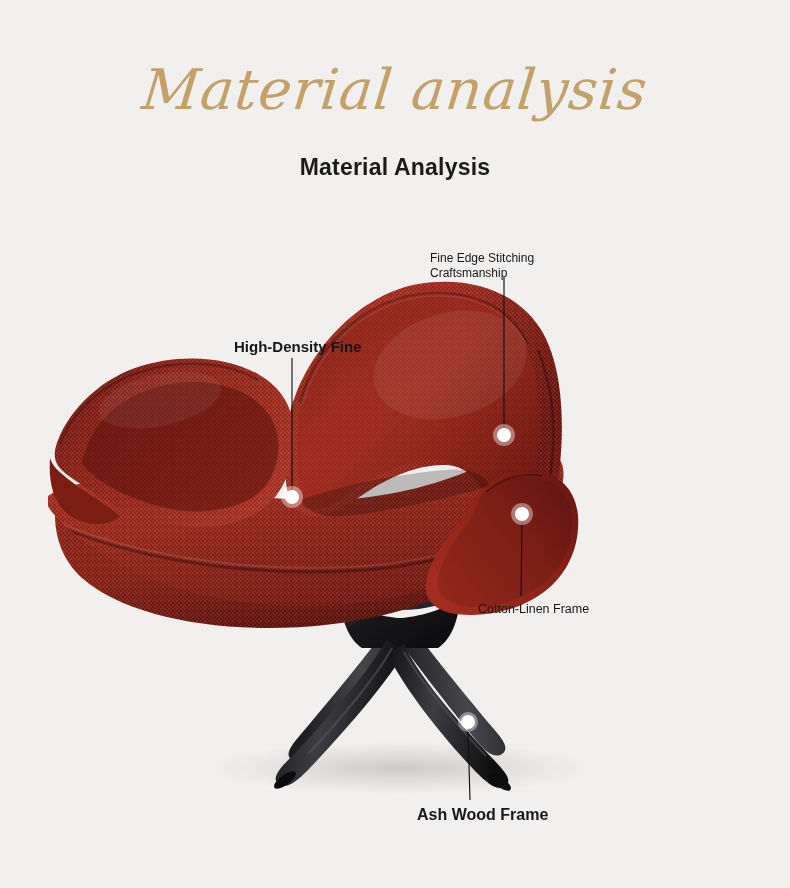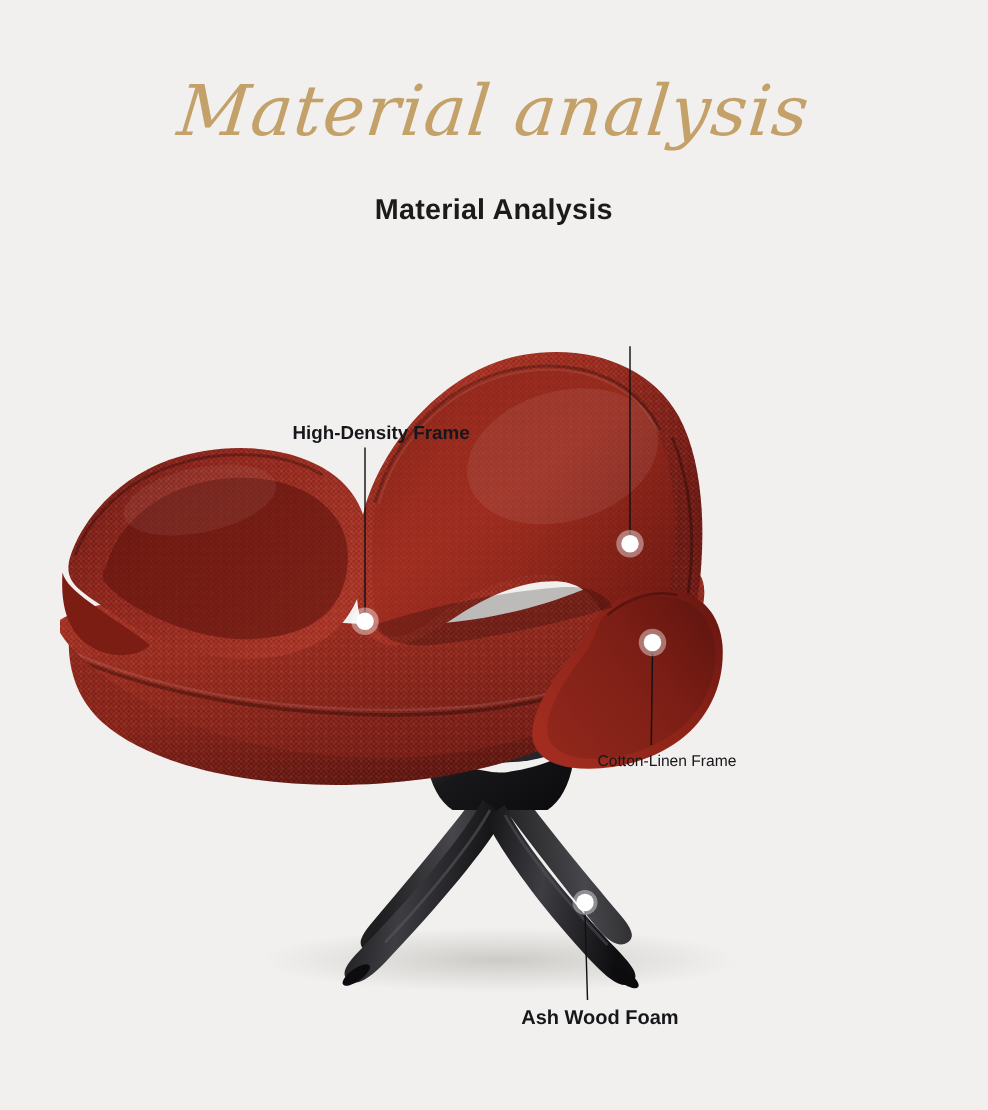--- a/index.html
+++ b/index.html
@@ -400,20 +400,22 @@
     <g>
       <circle cx="522" cy="514" r="11" fill="#ffffff" opacity="0.40"></circle>
       <circle cx="522" cy="514" r="7" fill="#ffffff"></circle>
     </g>
     <g>
       <circle cx="468" cy="722" r="10" fill="#ffffff" opacity="0.40"></circle>
       <circle cx="468" cy="722" r="7" fill="#ffffff"></circle>
     </g>
   </svg>
 
-
-  <div class="callout c-foam">High-Density Frame</div>
+  <div class="callout c-stitching">Fine Edge Stitching
+Craftsmanship</div>
+
+  <div class="callout c-foam">High-Density Fine</div>
 
   <div class="callout c-fabric">Cotton-Linen Frame</div>
 
-  <div class="callout c-frame">Ash Wood Foam</div>
+  <div class="callout c-frame">Ash Wood Frame</div>
 
 </div>
 
 </body></html>

